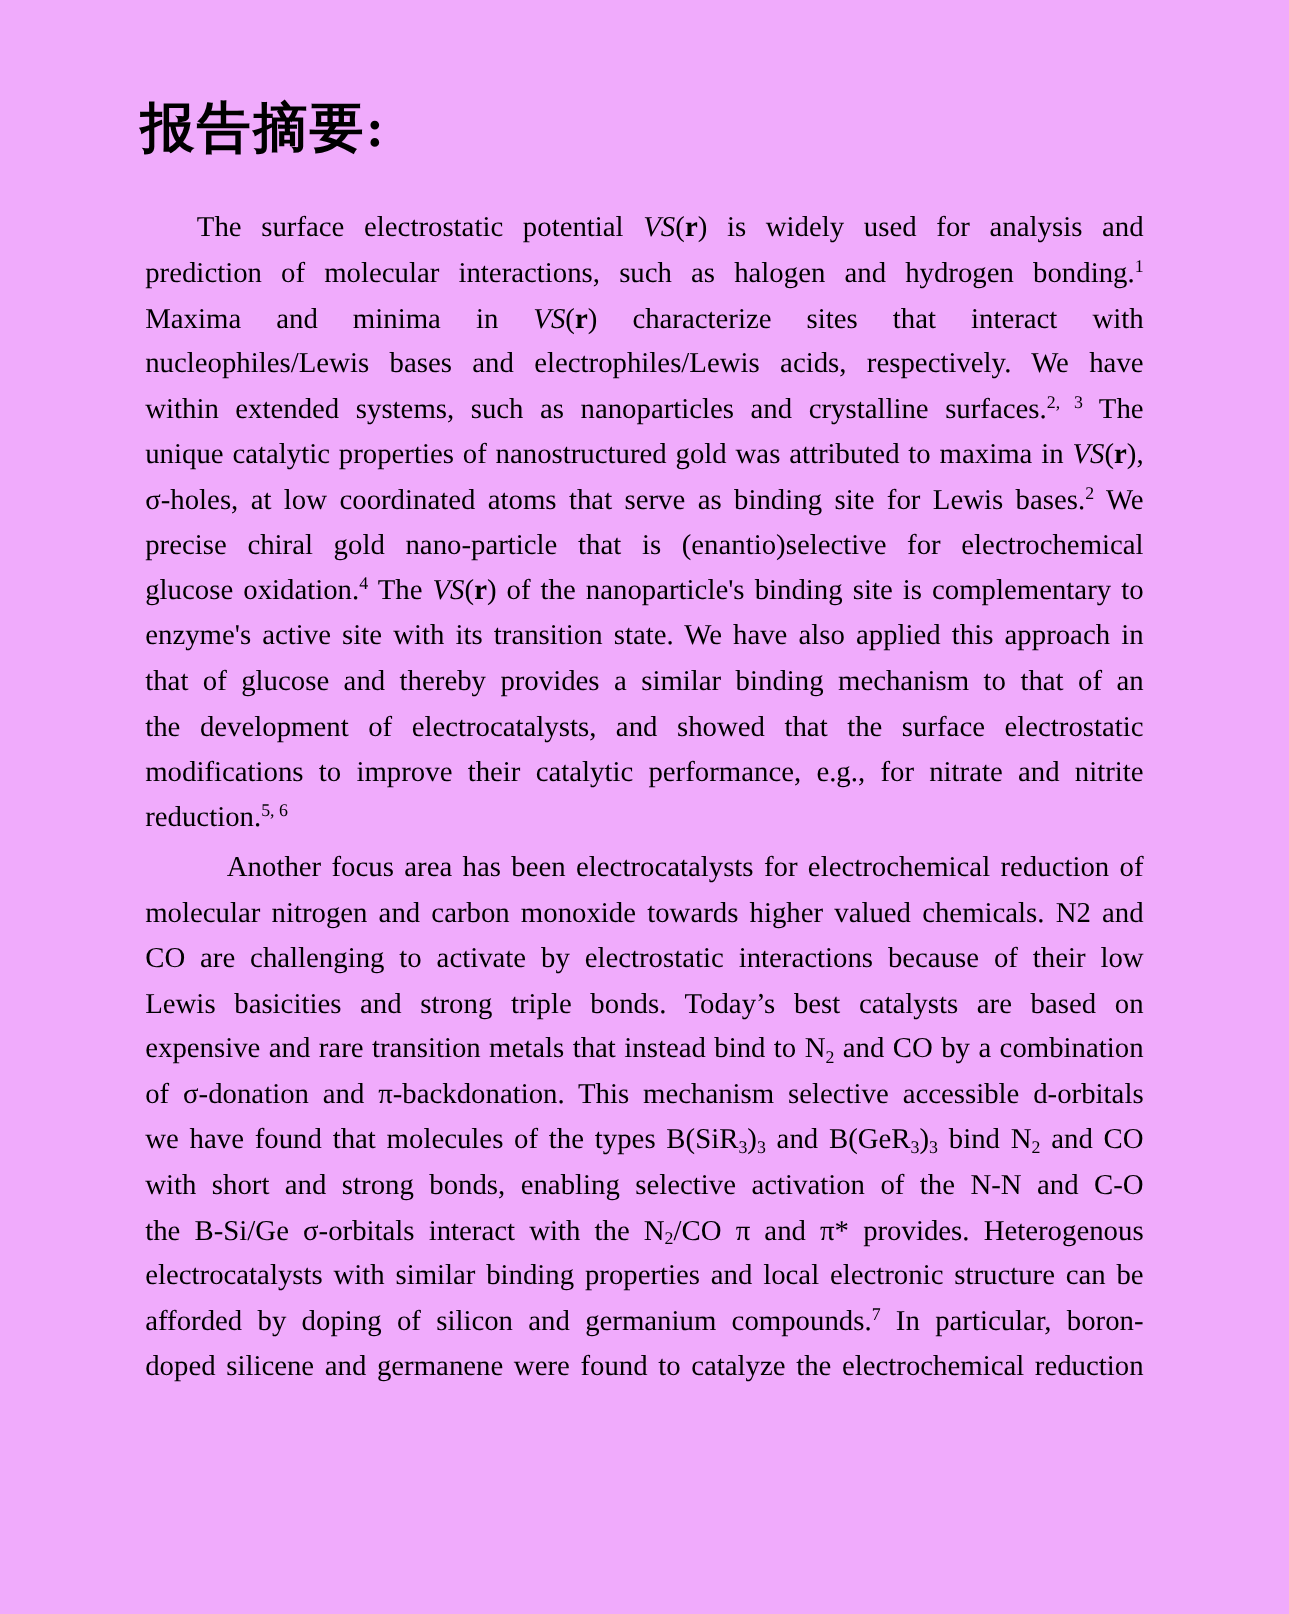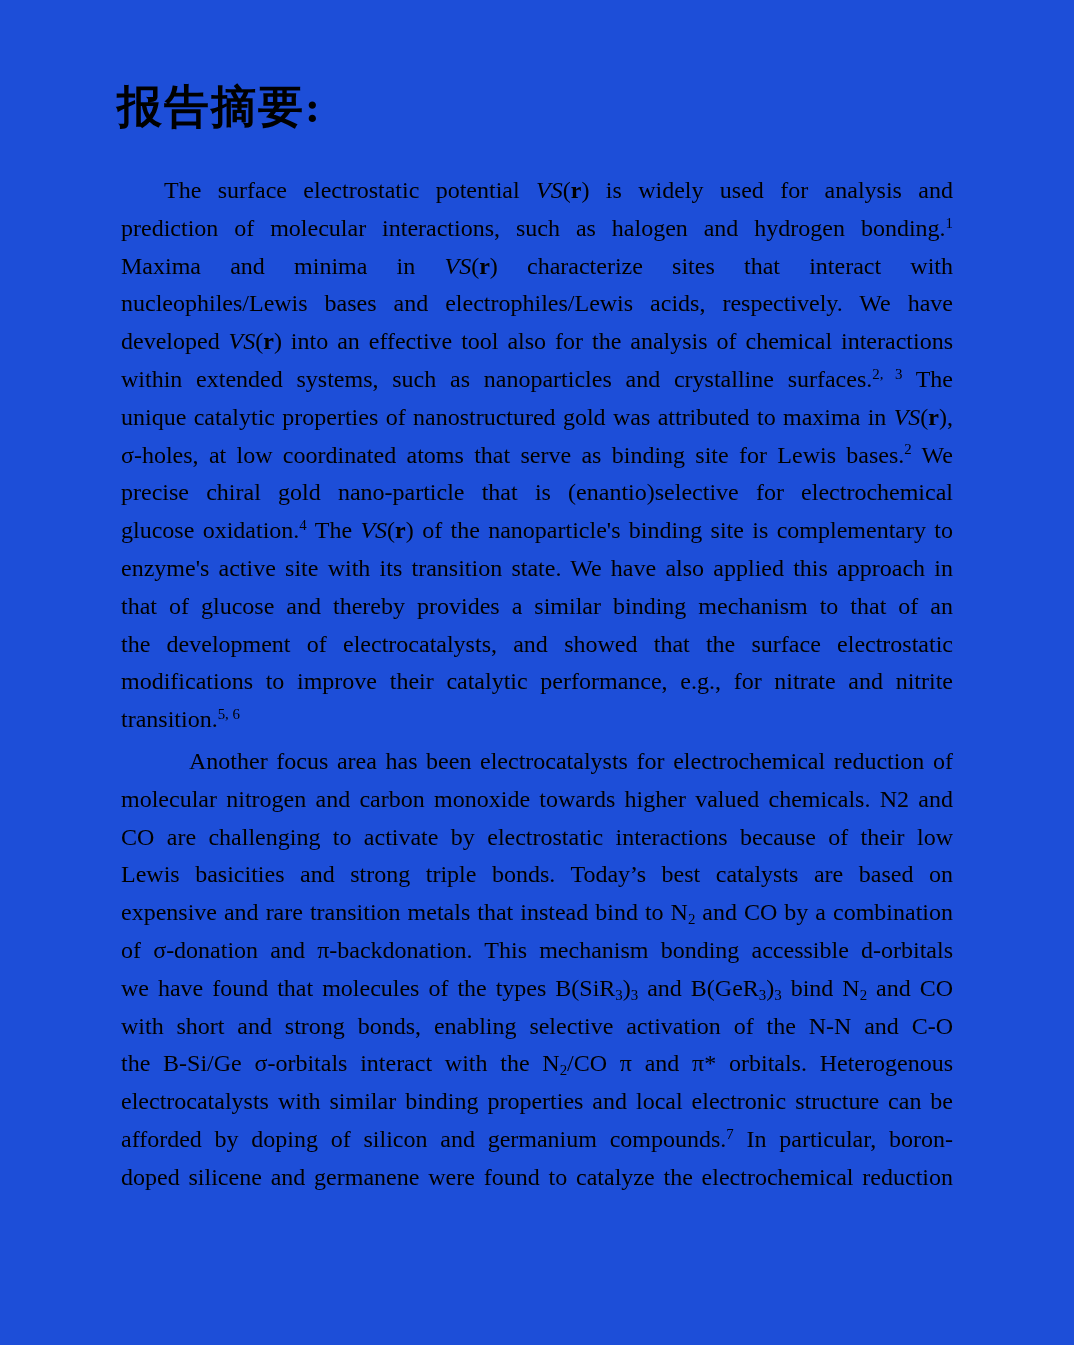--- a/index.html
+++ b/index.html
@@ -13,21 +13,21 @@
     position: relative;
     overflow: hidden;
     font-family: "Liberation Serif", serif;
     color: #000000;
   }
   .page {
     position: absolute;
     left: 0; top: 0;
     width: 1074px;
     height: 1345px;
-    background: #1d4ed8;
+    background: #f0abfc;
   }
   .doc-title {
     position: absolute;
     left: 117px;
     top: 80px;
     width: 840px;
     font-size: 45px;
     font-weight: bold;
     line-height: 1.2;
     letter-spacing: 2px;
@@ -77,40 +77,39 @@
 <body>
 
 <div class="page">
   <div class="doc-title">报告摘要:</div>
   <div class="doc-body">
       <div class="paragraph">
         <div class="line" style="padding-left: 43px;"><span>The surface electrostatic potential </span><i>VS</i><span>(</span><b>r</b><span>) is widely used for analysis and</span></div>
         <div class="line"><span>prediction of molecular interactions, such as halogen and hydrogen bonding.</span><sup>1</sup></div>
         <div class="line"><span>Maxima and minima in </span><i>VS</i><span>(</span><b>r</b><span>) characterize sites that interact with</span></div>
         <div class="line"><span>nucleophiles/Lewis bases and electrophiles/Lewis acids, respectively. We have</span></div>
-        <div class="line"><span>developed </span><i>VS</i><span>(</span><b>r</b><span>) into an effective tool also for the analysis of chemical interactions</span></div>
         <div class="line"><span>within extended systems, such as nanoparticles and crystalline surfaces.</span><sup>2, 3</sup><span> The</span></div>
         <div class="line"><span>unique catalytic properties of nanostructured gold was attributed to maxima in </span><i>VS</i><span>(</span><b>r</b><span>),</span></div>
         <div class="line"><span>σ-holes, at low coordinated atoms that serve as binding site for Lewis bases.</span><sup>2</sup><span> We</span></div>
         <div class="line"><span>precise chiral gold nano-particle that is (enantio)selective for electrochemical</span></div>
         <div class="line"><span>glucose oxidation.</span><sup>4</sup><span> The </span><i>VS</i><span>(</span><b>r</b><span>) of the nanoparticle's binding site is complementary to</span></div>
         <div class="line"><span>enzyme's active site with its transition state. We have also applied this approach in</span></div>
         <div class="line"><span>that of glucose and thereby provides a similar binding mechanism to that of an</span></div>
         <div class="line"><span>the development of electrocatalysts, and showed that the surface electrostatic</span></div>
         <div class="line"><span>modifications to improve their catalytic performance, e.g., for nitrate and nitrite</span></div>
-        <div class="line no-stretch"><span>transition.</span><sup>5, 6</sup></div>
+        <div class="line no-stretch"><span>reduction.</span><sup>5, 6</sup></div>
       </div>
       <div class="paragraph">
         <div class="line" style="padding-left: 68px;"><span>Another focus area has been electrocatalysts for electrochemical reduction of</span></div>
         <div class="line"><span>molecular nitrogen and carbon monoxide towards higher valued chemicals. N2 and</span></div>
         <div class="line"><span>CO are challenging to activate by electrostatic interactions because of their low</span></div>
         <div class="line"><span>Lewis basicities and strong triple bonds. Today’s best catalysts are based on</span></div>
         <div class="line"><span>expensive and rare transition metals that instead bind to N</span><sub>2</sub><span> and CO by a combination</span></div>
-        <div class="line"><span>of σ-donation and π-backdonation. This mechanism bonding accessible d-orbitals</span></div>
+        <div class="line"><span>of σ-donation and π-backdonation. This mechanism selective accessible d-orbitals</span></div>
         <div class="line"><span>we have found that molecules of the types B(SiR</span><sub>3</sub><span>)</span><sub>3</sub><span> and B(GeR</span><sub>3</sub><span>)</span><sub>3</sub><span> bind N</span><sub>2</sub><span> and CO</span></div>
         <div class="line"><span>with short and strong bonds, enabling selective activation of the N-N and C-O</span></div>
-        <div class="line"><span>the B-Si/Ge σ-orbitals interact with the N</span><sub>2</sub><span>/CO π and π* orbitals. Heterogenous</span></div>
+        <div class="line"><span>the B-Si/Ge σ-orbitals interact with the N</span><sub>2</sub><span>/CO π and π* provides. Heterogenous</span></div>
         <div class="line"><span>electrocatalysts with similar binding properties and local electronic structure can be</span></div>
         <div class="line"><span>afforded by doping of silicon and germanium compounds.</span><sup>7</sup><span> In particular, boron-</span></div>
         <div class="line"><span>doped silicene and germanene were found to catalyze the electrochemical reduction</span></div>
       </div>
     </div>
 </div>
 
 </body></html>

